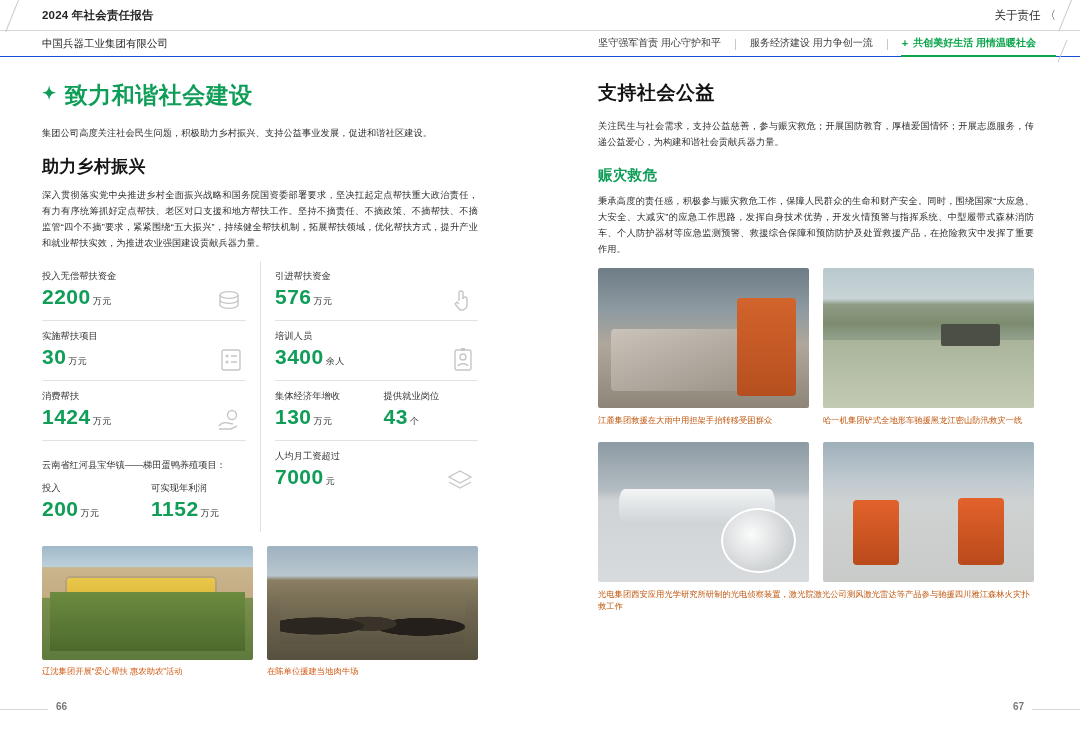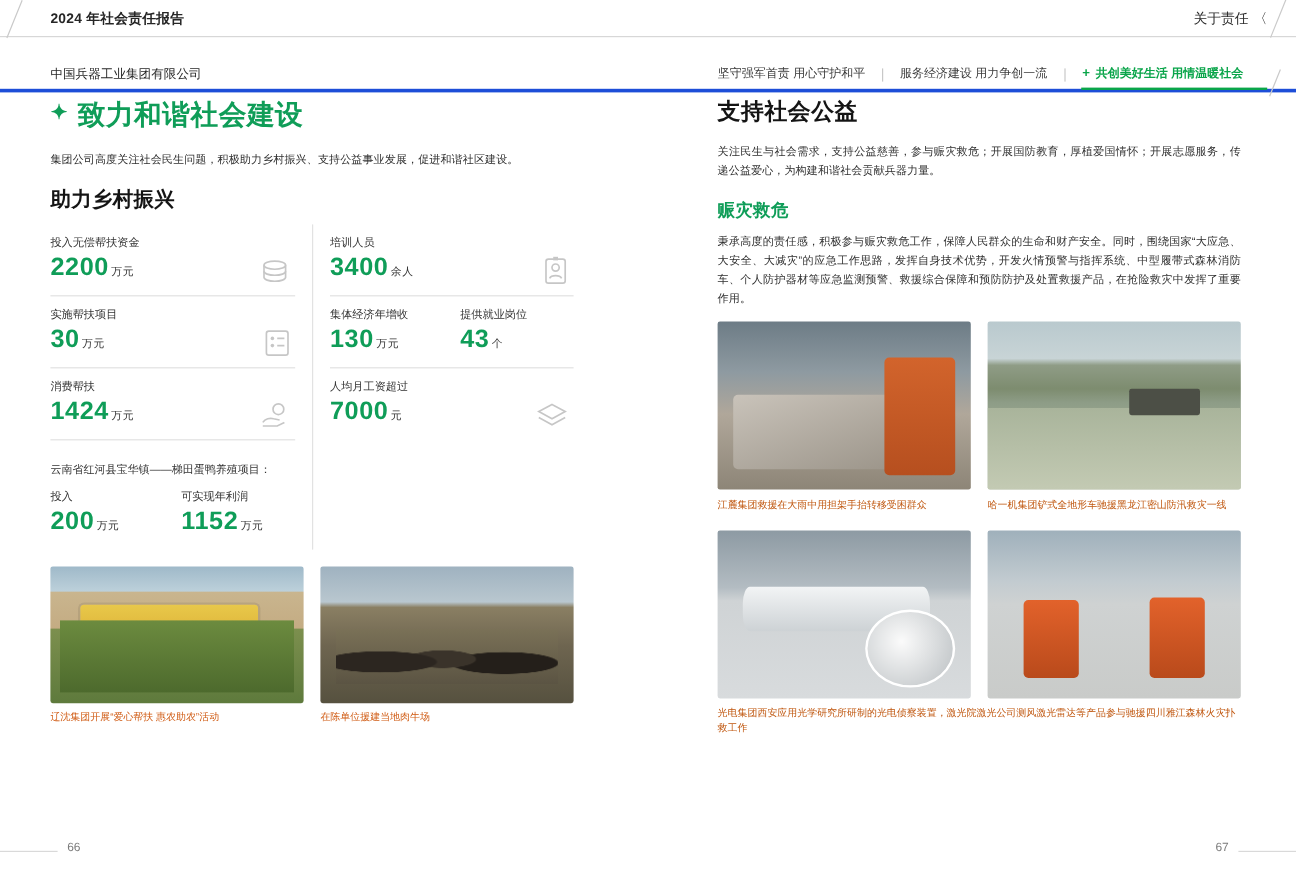--- a/index.html
+++ b/index.html
@@ -85,24 +85,23 @@
     transform: rotate(22deg);
     transform-origin: top right;
   }
 
   
   .navbar {
     position: absolute;
     left: 0; top: 31px;
     width: 1080px;
     height: 25px;
-    border-bottom: 3px solid #1d4ed8;
+    border-bottom: 1px solid #1d4ed8;
     font-size: 10.5px;
     color: #333;
-    margin-top: 18px;
   }
   .nav-company {
     position: absolute;
     left: 42px;
     top: 6px;
     font-size: 10.5px;
     color: #262626;
   }
   .nav-items {
     position: absolute;
@@ -415,20 +414,21 @@
     position: absolute;
     left: 0;
     bottom: 12px;
     width: 1080px;
     height: 20px;
   }
   .pg {
     position: absolute;
     font-size: 10px;
     color: #7a7a7a;
+    font-weight: bold;
   }
   .pg.left { left: 56px; }
   .pg.right { right: 56px; }
   .pg-rule {
     position: absolute;
     top: 8px;
     height: 1px;
     background: #d9d9d9;
   }
   .pg-rule.l { left: 0; width: 48px; }
@@ -467,20 +467,21 @@
   </div>
 
   <div class="col-left">
     <h1 class="sec-title">
       <span class="spark">✦</span>
       <span>致力和谐社会建设</span>
     </h1>
     <p class="body">集团公司高度关注社会民生问题，积极助力乡村振兴、支持公益事业发展，促进和谐社区建设。</p>
 
     <h2 class="sub-title">助力乡村振兴</h2>
+    <p class="body">深入贯彻落实党中央推进乡村全面振兴战略和国务院国资委部署要求，坚决扛起定点帮扶重大政治责任，有力有序统筹抓好定点帮扶、老区对口支援和地方帮扶工作。坚持不摘责任、不摘政策、不摘帮扶、不摘监管“四个不摘”要求，紧紧围绕“五大振兴”，持续健全帮扶机制，拓展帮扶领域，优化帮扶方式，提升产业和就业帮扶实效，为推进农业强国建设贡献兵器力量。</p>
 
 
     <div class="stats">
 
       <div class="stats-col left">
 
         <div class="stat">
           <div class="s-label">投入无偿帮扶资金</div>
           <div class="s-val">
             <span>2200</span><span class="s-unit">万元</span>
@@ -538,20 +539,32 @@
                 <span>1152</span><span class="s-unit">万元</span>
               </div>
             </div>
           </div>
         </div>
 
       </div>
 
       <div class="stats-col right">
 
+        <div class="stat">
+          <div class="s-label">引进帮扶资金</div>
+          <div class="s-val">
+            <span>576</span><span class="s-unit">万元</span>
+          </div>
+          <span class="s-icon">
+            <svg width="24" height="24" viewBox="0 0 24 24">
+                <path d="M9 13V5a2 2 0 1 1 4 0v6" fill="none" stroke="#bdbdbd" stroke-width="1.4"></path>
+                <path d="M13 11a2 2 0 0 1 4 0v6a5 5 0 0 1-5 5H10l-5-6 2-2 2 2" fill="none" stroke="#bdbdbd" stroke-width="1.4"></path>
+              </svg>
+          </span>
+        </div>
 
         <div class="stat">
           <div class="s-label">培训人员</div>
           <div class="s-val">
             <span>3400</span><span class="s-unit">余人</span>
           </div>
           <span class="s-icon">
             <svg width="22" height="26" viewBox="0 0 22 26">
                 <rect x="3" y="4" width="16" height="20" rx="2" fill="none" stroke="#bdbdbd" stroke-width="1.4"></rect>
                 <circle cx="11" cy="11" r="3" fill="none" stroke="#bdbdbd" stroke-width="1.4"></circle>

